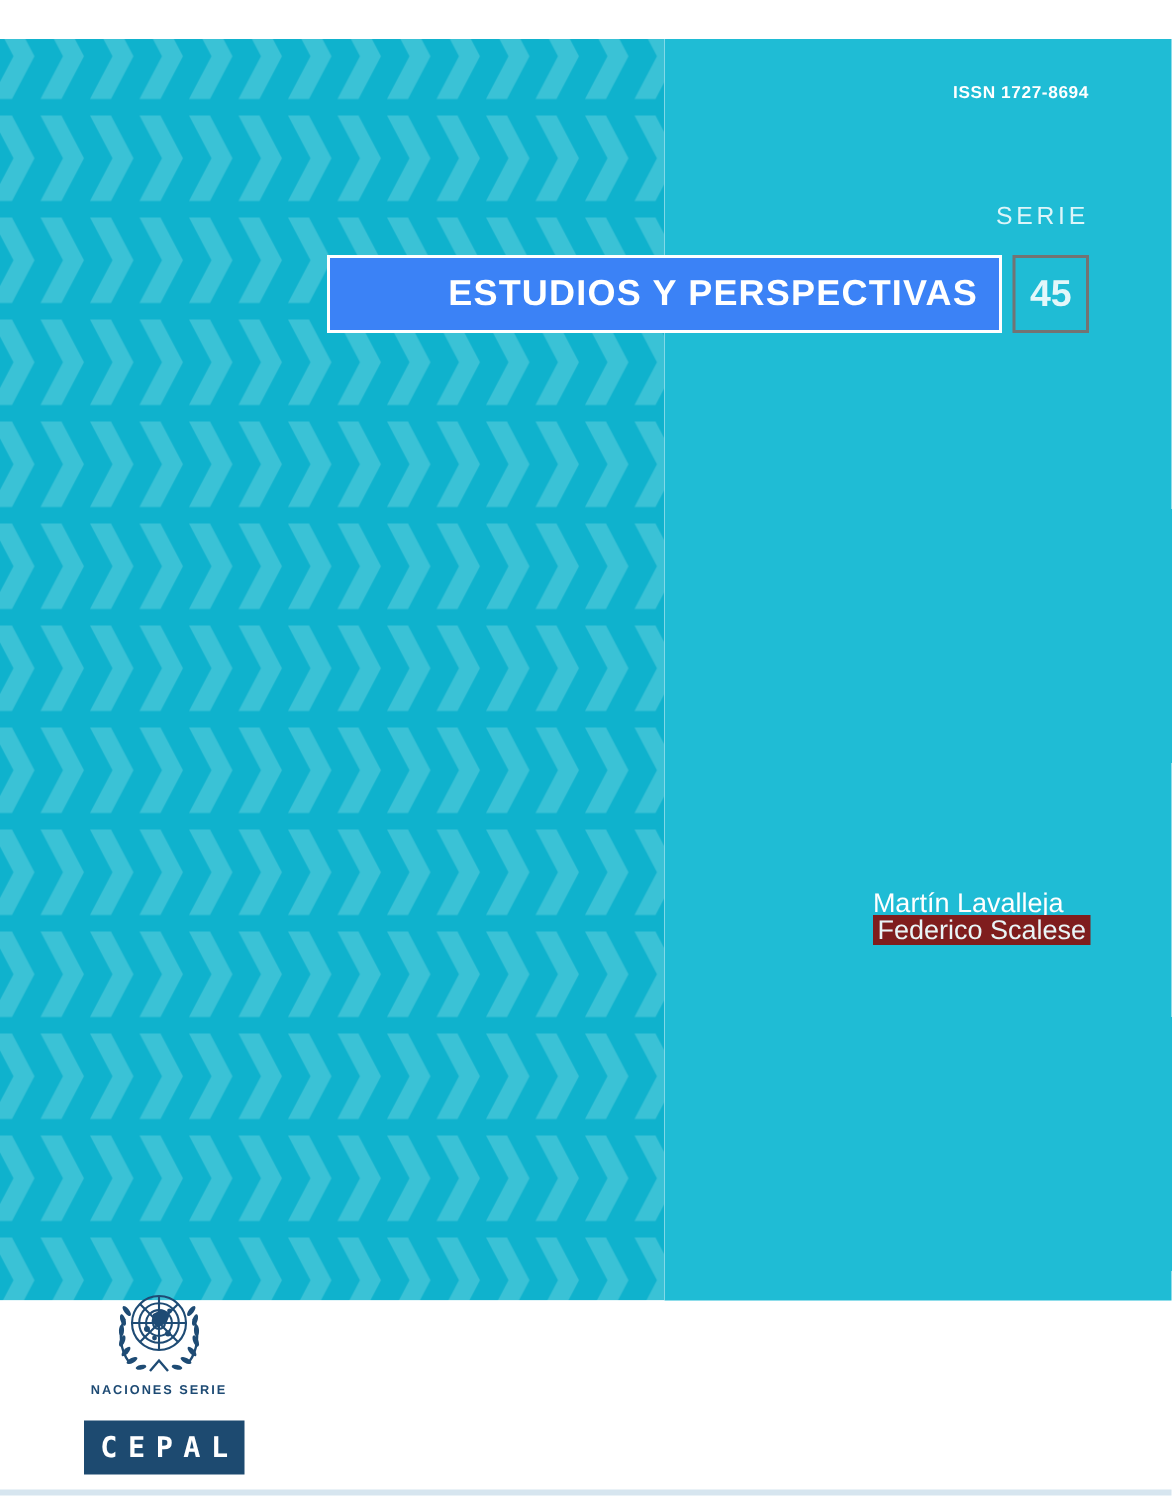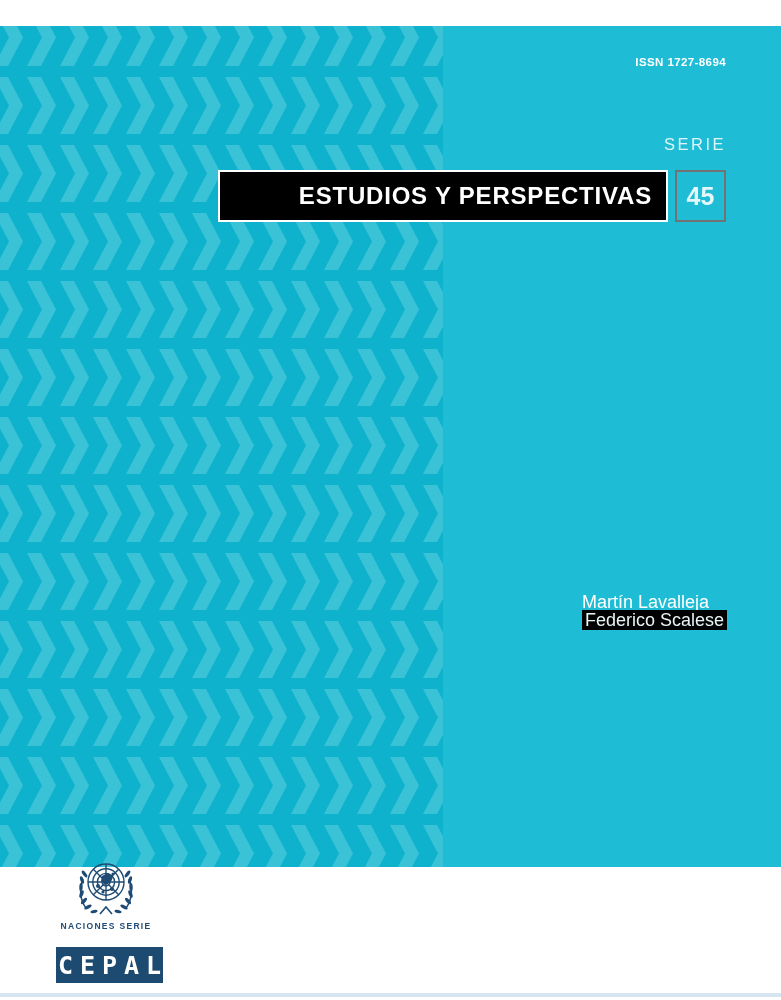--- a/index.html
+++ b/index.html
@@ -21,21 +21,21 @@
     font-size: 11.5px; font-weight: 700; color: #ffffff; letter-spacing: 0.4px;
   }
   .serie {
     position: absolute; top: 109px; right: 55px;
     font-size: 16.5px; font-weight: 400; color: rgba(255,255,255,0.85);
     letter-spacing: 2.5px;
     text-align: right;
   }
   .series-box {
     position: absolute; top: 144px; left: 218px; width: 450px; height: 52px;
-    background: #000000; border: 2px solid #ffffff;
+    background: #3b82f6; border: 2px solid #ffffff;
     display: flex; align-items: center; justify-content: flex-end;
     padding-right: 14px;
   }
   .series-box .series-title {
     font-size: 24px; font-weight: 700; color: #ffffff; letter-spacing: 0.8px;
   }
   .series-number-box {
     position: absolute; top: 144px; left: 675px; width: 51px; height: 52px;
     background: #1fbcd5; border: 2px solid #737373;
     display: flex; align-items: center; justify-content: center;
@@ -55,40 +55,40 @@
     position: absolute; top: 357px; right: 55px;
     font-size: 37px; font-weight: 700; color: #ffffff;
     line-height: 40px; letter-spacing: -0.3px;
     text-align: right; white-space: pre-line;
   }
   .authors {
     position: absolute; top: 567px; right: 54px;
     font-size: 18px; color: #ffffff; line-height: 18px;
   }
   .authors .author-selected {
-    background: #000000;
+    background: #7f1d1d;
     color: #e9f4f6;
     padding: 0 3px;
   }
 
   
   .un-emblem { position: absolute; left: 72px; top: 856px; width: 68px; height: 64px; }
   .un-label {
     position: absolute; left: 38px; top: 921px; width: 136px;
     text-align: center;
     font-size: 8.5px; font-weight: 700; color: #1e4b74; letter-spacing: 1.3px;
   }
   .cepal-box {
     position: absolute; left: 56px; top: 947px; width: 107px; height: 36px;
     background: #1d4a70;
     display: flex; align-items: center; justify-content: center;
   }
   .cepal-box .cepal-label {
     font-family: "DejaVu Sans Mono", monospace;
-    font-size: 25px; font-weight: 700; color: #ffffff;
+    font-size: 19px; font-weight: 700; color: #ffffff;
     letter-spacing: 7px; text-indent: 7px;
   }
   .bottom-rule {
     position: absolute; left: 0; top: 993px; width: 781px; height: 4px;
     background: #d6e5ef;
   }
 </style>
 </head>
 <body>
 

